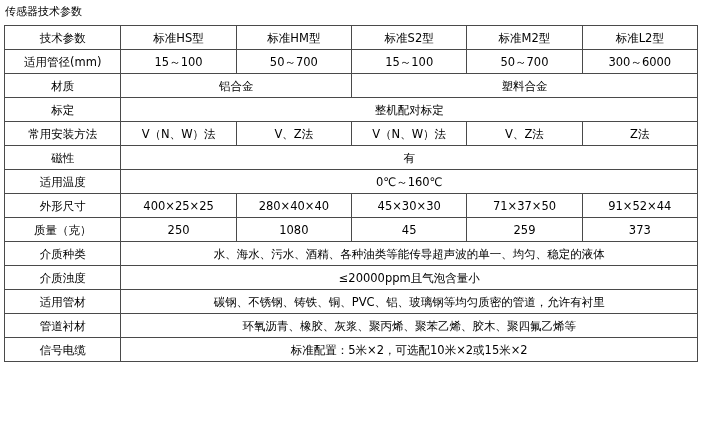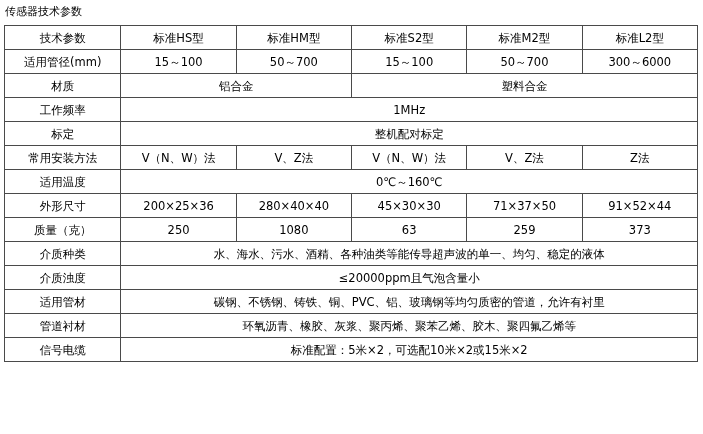--- a/index.html
+++ b/index.html
@@ -82,52 +82,52 @@
           <td class="valcell">15～100</td>
           <td class="valcell">50～700</td>
           <td class="valcell">300～6000</td>
         </tr>
         <tr>
           <td class="rowhead">材质</td>
           <td class="valcell" colspan="2">铝合金</td>
           <td class="valcell" colspan="3">塑料合金</td>
         </tr>
         <tr>
-          <td class="rowhead">工作频率</td>
-          <td class="valcell" colspan="5">1MHz</td>
-        </tr>
-        <tr>
           <td class="rowhead">标定</td>
           <td class="valcell" colspan="5">整机配对标定</td>
         </tr>
         <tr>
           <td class="rowhead">常用安装方法</td>
           <td class="valcell">V（N、W）法</td>
           <td class="valcell">V、Z法</td>
           <td class="valcell">V（N、W）法</td>
           <td class="valcell">V、Z法</td>
           <td class="valcell">Z法</td>
         </tr>
         <tr>
+          <td class="rowhead">磁性</td>
+          <td class="valcell" colspan="5">有</td>
+        </tr>
+        <tr>
           <td class="rowhead">适用温度</td>
           <td class="valcell" colspan="5">0℃～160℃</td>
         </tr>
         <tr>
           <td class="rowhead">外形尺寸</td>
-          <td class="valcell">200×25×36</td>
+          <td class="valcell">400×25×25</td>
           <td class="valcell">280×40×40</td>
           <td class="valcell">45×30×30</td>
           <td class="valcell">71×37×50</td>
           <td class="valcell">91×52×44</td>
         </tr>
         <tr>
           <td class="rowhead">质量（克）</td>
           <td class="valcell">250</td>
           <td class="valcell">1080</td>
-          <td class="valcell">63</td>
+          <td class="valcell">45</td>
           <td class="valcell">259</td>
           <td class="valcell">373</td>
         </tr>
         <tr>
           <td class="rowhead">介质种类</td>
           <td class="valcell wide-left" colspan="5">水、海水、污水、酒精、各种油类等能传导超声波的单一、均匀、稳定的液体</td>
         </tr>
         <tr>
           <td class="rowhead">介质浊度</td>
           <td class="valcell wide-left" colspan="5">≤20000ppm且气泡含量小</td>

